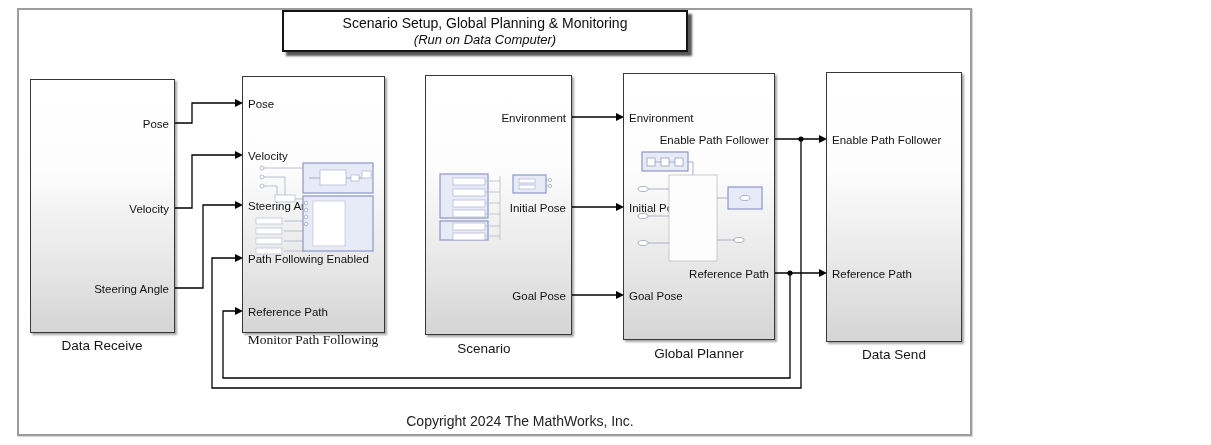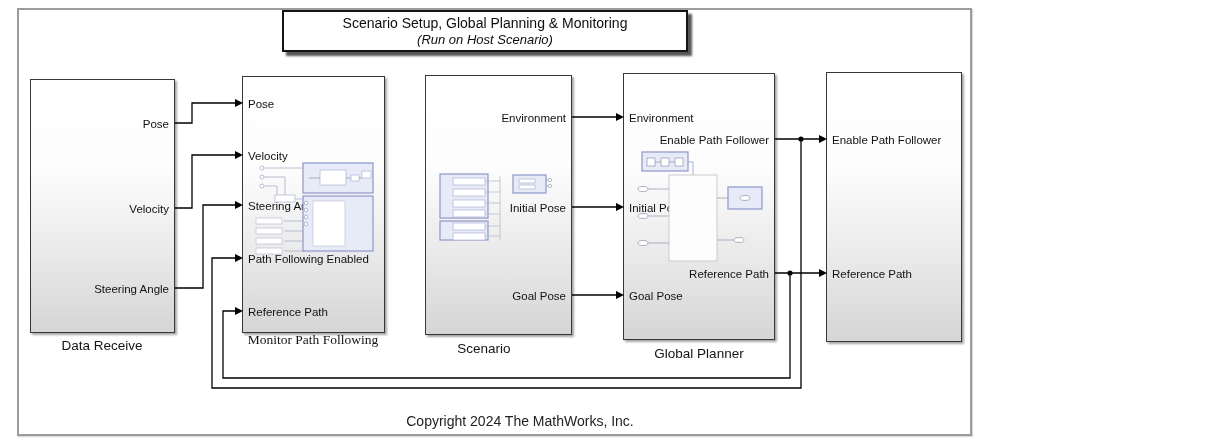--- a/index.html
+++ b/index.html
@@ -44,21 +44,21 @@
 </style>
 </head>
 <body>
 
 <div id="canvas">
 
   <div id="frame"></div>
 
   <div id="title-box">
     <div class="t1">Scenario Setup, Global Planning &amp; Monitoring</div>
-    <div class="t2">(Run on Host Scenario)</div>
+    <div class="t2">(Run on Data Computer)</div>
   </div>
 
   <div class="block" style="left:30px;top:79px;width:145px;height:254px;">
     <span class="port-label port-out" style="top:37px;">Pose</span>
     <span class="port-label port-out" style="top:122px;">Velocity</span>
     <span class="port-label port-out" style="top:202px;">Steering Angle</span>
   </div>
   <div class="block-caption" style="left:2px;top:338px;width:200px;">Data Receive</div>
 
   <div class="block" style="left:242px;top:76px;width:143px;height:257px;">
@@ -157,20 +157,21 @@
       <path d="M93 124 H104 M93 166 H110" stroke="#9aa0b8" stroke-width="0.8" fill="none"></path>
       <ellipse cx="115" cy="166" rx="5" ry="2.5" fill="#ffffff" stroke="#9aa0b8" stroke-width="0.8"></ellipse>
     </svg>
   </div>
   <div class="block-caption" style="left:599px;top:346px;width:200px;">Global Planner</div>
 
   <div class="block" style="left:826px;top:72px;width:136px;height:270px;">
     <span class="port-label port-in" style="top:60px;">Enable Path Follower</span>
     <span class="port-label port-in" style="top:194px;">Reference Path</span>
   </div>
+  <div class="block-caption" style="left:794px;top:347px;width:200px;">Data Send</div>
 
   <svg id="wires" width="1211" height="445" viewBox="0 0 1211 445">
     <g stroke="#000000" stroke-width="1.3" fill="none">
       <path d="M175 123 H192 V103 H236"></path>
       <path d="M175 208 H192 V155 H236"></path>
       <path d="M175 288 H203 V205 H236"></path>
       <path d="M572 117 H617"></path>
       <path d="M572 207 H617"></path>
       <path d="M572 295 H617"></path>
       <path d="M775 139 H820"></path>

